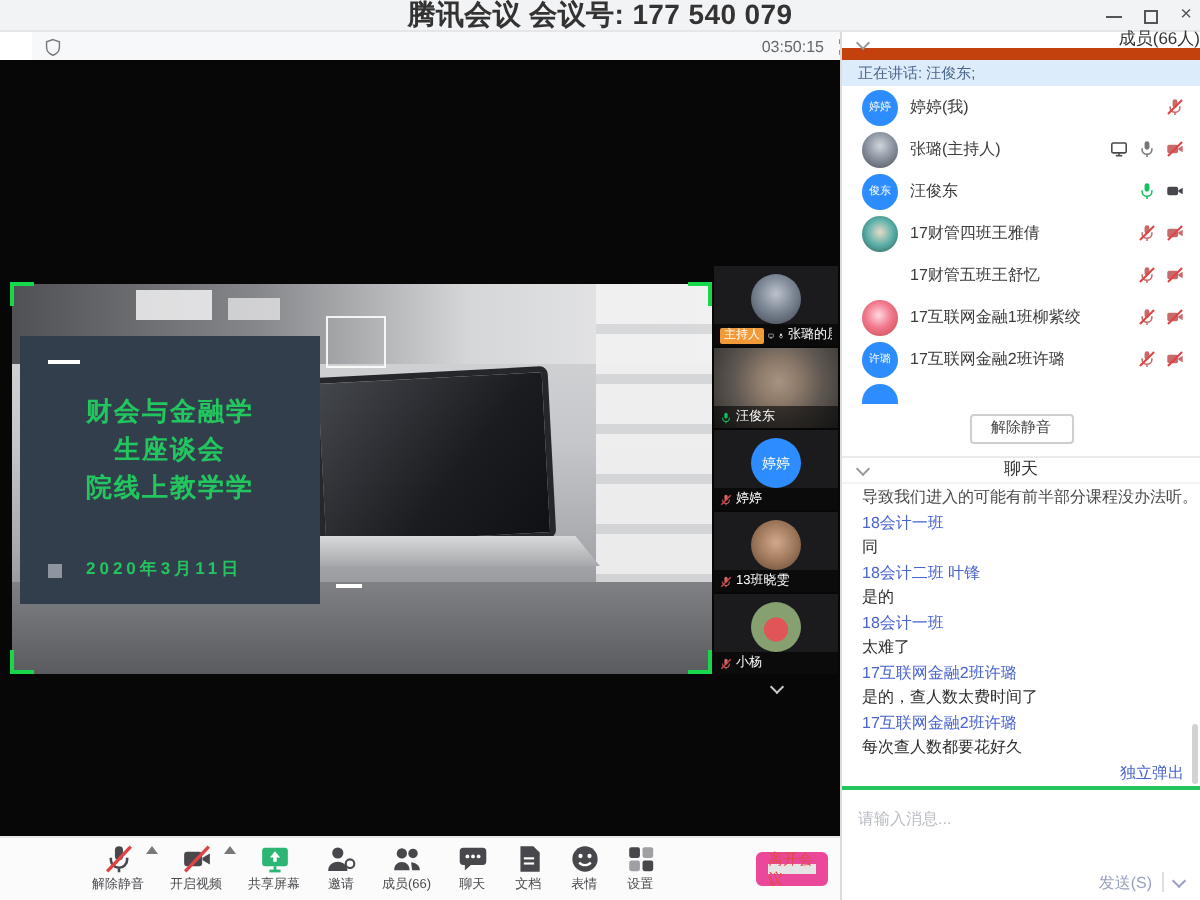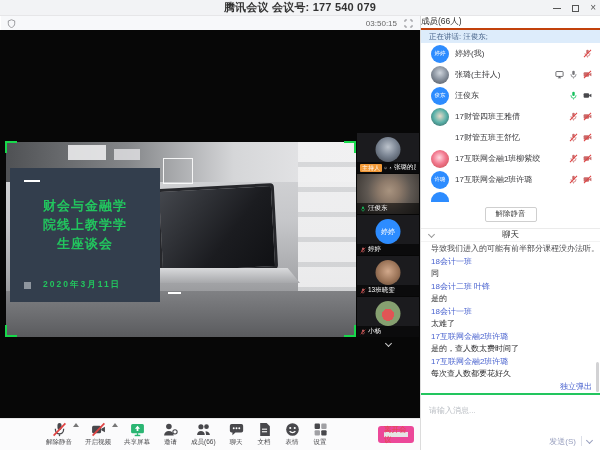--- a/index.html
+++ b/index.html
@@ -2,28 +2,28 @@
 <html><head>
 <meta charset="utf-8">
 <style>
   *{margin:0;padding:0;box-sizing:border-box}
   html,body{width:600px;height:450px;overflow:hidden}
   body{font-family:"Liberation Sans","DejaVu Sans",sans-serif;background:#fff;-webkit-font-smoothing:antialiased}
   #app{position:relative;width:600px;height:450px;background:#fff;overflow:hidden}
 
   
   .titlebar{position:absolute;left:0;top:0;width:600px;height:16px;background:#f2f3f5;border-bottom:1px solid #e6e6e8;display:flex;align-items:center;justify-content:center}
-  .titlebar .ttl{font-size:11px;color:#333;font-weight:bold;letter-spacing:.2px}
+  .titlebar .ttl{font-size:14px;color:#333;font-weight:bold;letter-spacing:.2px}
   .wincontrols{position:absolute;right:4px;top:0;height:16px;display:flex;align-items:center;gap:11px;color:#555}
   .wc-min{width:8px;height:1px;background:#555}
   .wc-max{width:7px;height:7px;border:1px solid #555}
   .wc-close{font-size:10px;line-height:16px;color:#555}
 
   
-  .stagebar{position:absolute;left:1px;top:16px;width:420px;height:14px;background:#f7f8fa;display:flex;align-items:center}
+  .stagebar{position:absolute;left:16px;top:16px;width:420px;height:14px;background:#f7f8fa;display:flex;align-items:center}
   .stagebar .sp{flex:1}
   .timer{font-size:8px;color:#666;margin-right:7px}
   .icon-fs{margin-right:8px}
 
   
   .stage{position:absolute;left:0;top:30px;width:420px;height:388px;background:#070707;overflow:hidden}
 
   
   .photo{position:absolute;left:6px;top:112px;width:350px;height:195px;background:linear-gradient(180deg,#d8d9db 0%,#c6c7ca 40%,#a8a9ac 68%,#77787b 100%);overflow:hidden}
   .ph-ceiling{position:absolute;left:0;top:0;width:100%;height:40px;background:linear-gradient(90deg,#4f5154 0%,#85878a 35%,#d5d6d8 65%,#ececee 100%)}
@@ -69,21 +69,21 @@
 
   
   .toolbar{position:absolute;left:0;top:418px;width:420px;height:32px;background:#fbfbfc;border-top:1px solid #e7e7e9;display:flex;align-items:center;padding-left:46px;gap:13px}
   .titem{position:relative;display:flex;flex-direction:column;align-items:center;gap:1px;flex:none}
   .titem .lab{font-size:6.5px;color:#4a4a4d;white-space:nowrap}
   .caret{position:absolute;top:1px;right:-7px;width:0;height:0;border-left:3px solid transparent;border-right:3px solid transparent;border-bottom:4px solid #777}
   .leave-btn{position:absolute;right:6px;top:7px;width:36px;height:17px;border:6px solid #ec4899;border-radius:3px;background:#e5e5e5;color:#e14a4a;font-size:7.5px;display:flex;align-items:center;justify-content:center}
 
   
   .panel{position:absolute;left:420px;top:16px;width:180px;height:434px;background:#fff;border-left:1px solid #dcdcdc;display:flex;flex-direction:column}
-  .phead{position:relative;height:14px;border-bottom:2px solid #c2410c;display:flex;align-items:center;justify-content:flex-start;flex:none}
+  .phead{position:relative;height:14px;border-bottom:6px solid #c2410c;display:flex;align-items:center;justify-content:flex-end;flex:none}
   .phead .ptitle{font-size:8.5px;color:#333}
   .phead .pchev{position:absolute;left:8px;top:5px}
   .speaking{height:13px;background:#ddecfb;font-size:7.5px;color:#49658b;line-height:13px;padding-left:8px;flex:none;white-space:nowrap;overflow:hidden}
   .mlist{flex:none}
   .mrow{height:21px;display:flex;align-items:center;padding:0 8px 0 10px;gap:6px}
   .mav{width:18px;height:18px;border-radius:50%;flex:none;display:flex;align-items:center;justify-content:center;color:#fff;font-size:5.5px}
   .mav.blue{background:#2d8cff}
   .mav.none{background:transparent}
   .mav.pz{background:radial-gradient(circle at 50% 38%,#cfd5dc 0%,#8d96a2 45%,#474e58 100%)}
   .mav.pw{background:radial-gradient(circle at 50% 45%,#e8d9c8 0%,#58b0a8 50%,#31524e 100%)}
@@ -216,22 +216,22 @@
       <div class="ph-frame"></div>
       <div class="laptop-screen"></div>
       <div class="laptop-base"></div>
       <div class="ph-desk"></div>
       <div class="ph-dash-br"></div>
 
       <div class="slide">
         <div class="dash"></div>
         <div class="stitle">
           <div>财会与金融学</div>
+          <div>生座谈会</div>
           <div>院线上教学学</div>
-          <div>生座谈会</div>
         </div>
         <div class="daterow">
           <span class="dsq"></span>
           <span class="dtxt">2020年3月11日</span>
         </div>
       </div>
     </div>
 
     <div class="bk tl"></div>
     <div class="bk tr"></div>

